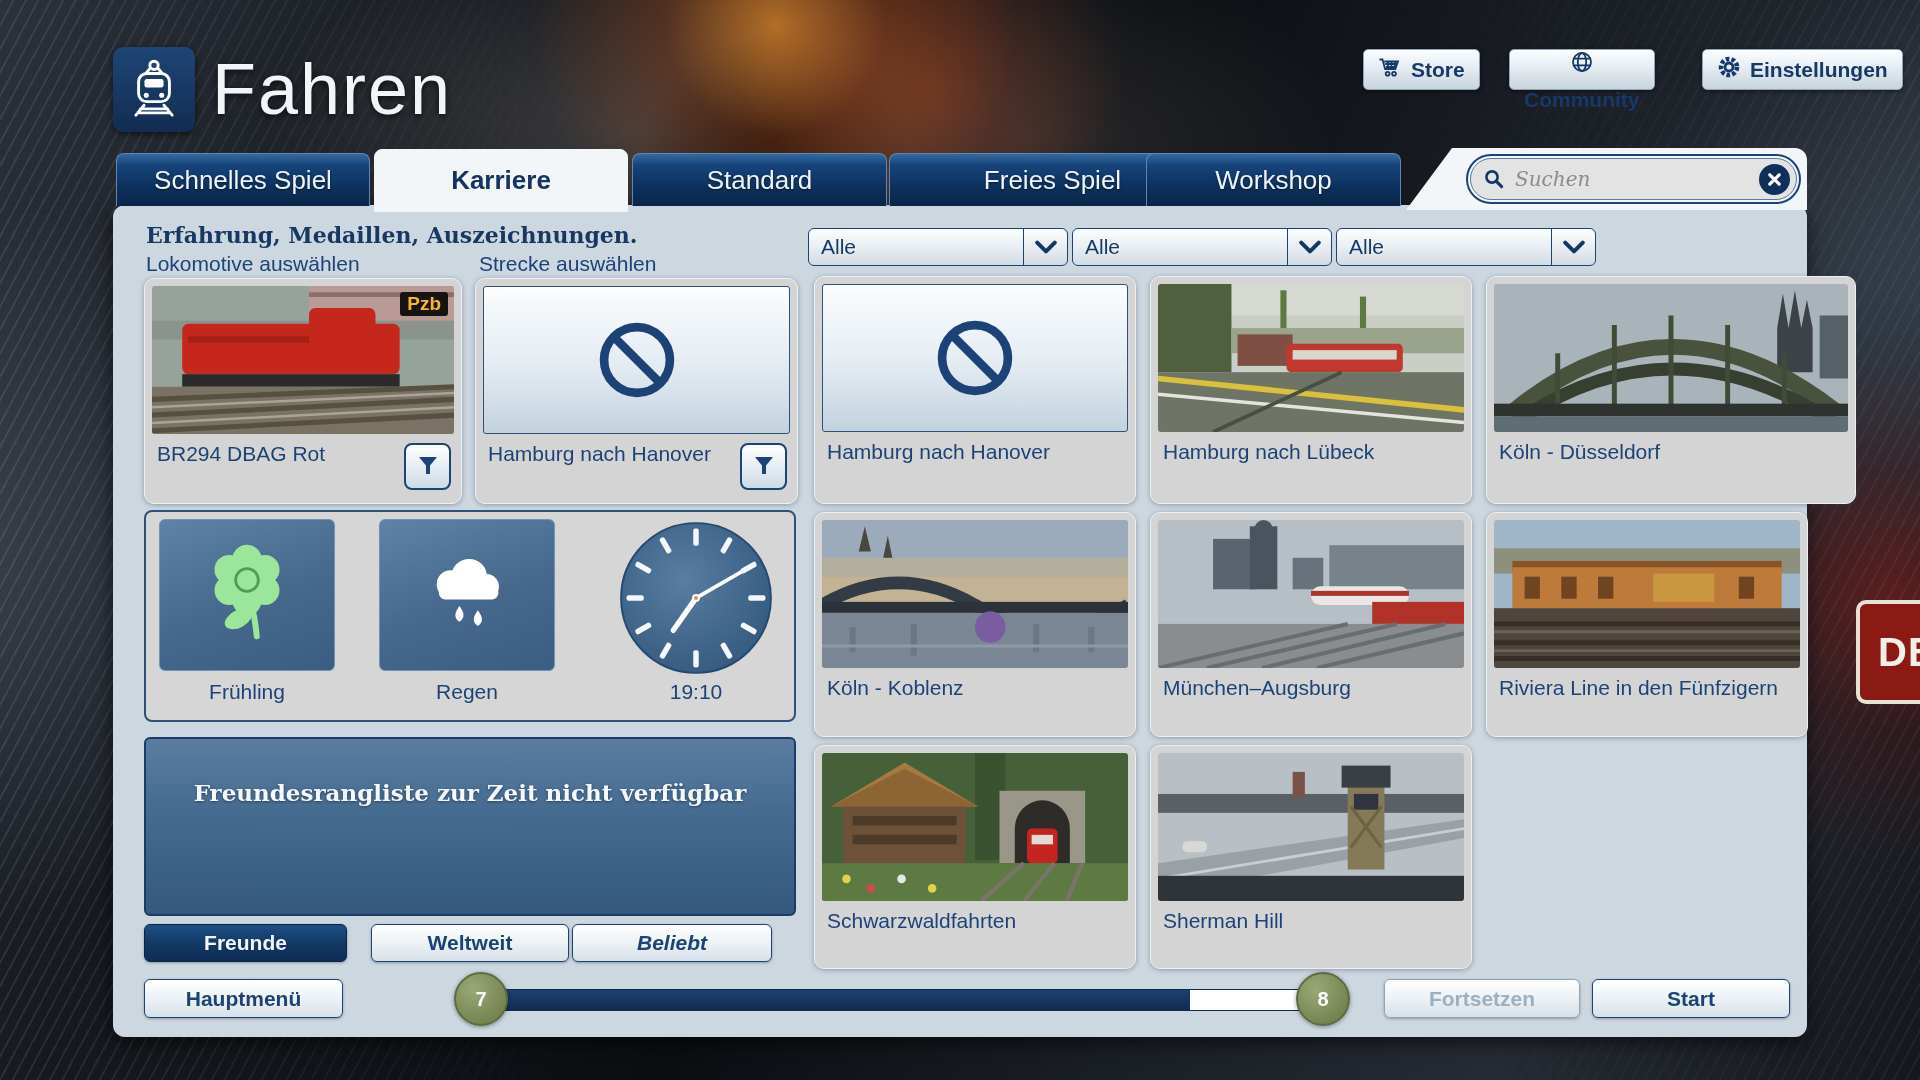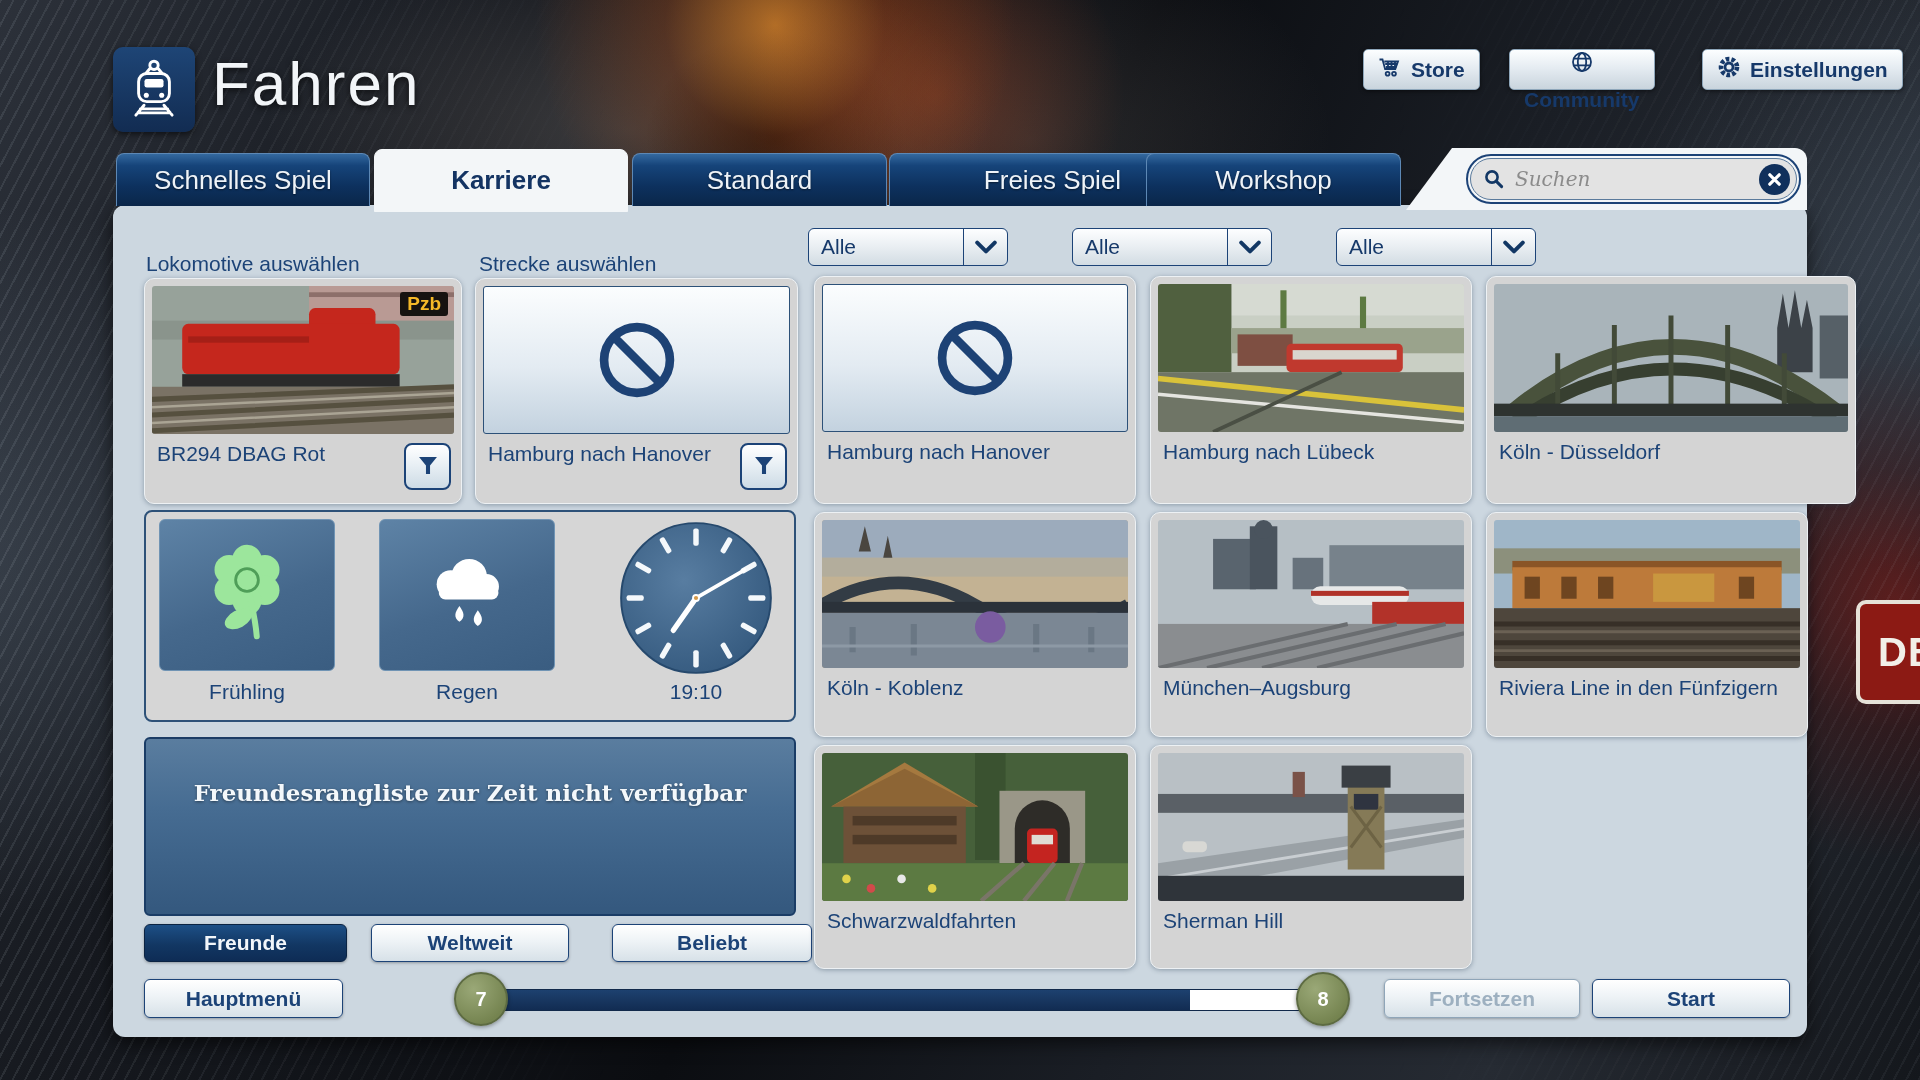--- a/index.html
+++ b/index.html
@@ -19,21 +19,21 @@
   #bg-streaks{position:absolute;inset:0;
     background:repeating-linear-gradient(118deg, rgba(212,222,232,.11) 0 2px, transparent 2px 11px);
     -webkit-mask-image:linear-gradient(90deg,rgba(0,0,0,.95),transparent 32%,transparent 72%,rgba(0,0,0,.55));
     mask-image:linear-gradient(90deg,rgba(0,0,0,.95),transparent 32%,transparent 72%,rgba(0,0,0,.55));}
   #db-sign{position:absolute;left:1856px;top:600px;width:96px;height:96px;background:#8c1a14;
     border:4px solid #e6e2d8;border-radius:10px;display:flex;align-items:center;justify-content:center;
     color:#f2efe8;font-weight:bold;font-size:40px;letter-spacing:1px;}
   
   #logo{position:absolute;left:113px;top:47px;width:82px;height:85px;background:linear-gradient(180deg,#1e4576,#122c52);
     border-radius:10px;display:flex;align-items:center;justify-content:center;box-shadow:0 2px 6px rgba(0,0,0,.6);}
-  #app-title{position:absolute;left:212px;top:48px;color:#f2f5f8;font-size:62px;font-weight:400;
+  #app-title{position:absolute;left:212px;top:48px;color:#f2f5f8;font-size:72px;font-weight:400;
     letter-spacing:2px;text-shadow:0 2px 6px rgba(0,0,0,.7);}
   .hdr-btn{position:absolute;top:49px;height:39px;display:flex;align-items:center;gap:9px;padding:0 14px;
     background:linear-gradient(180deg,#fcfeff 0%,#e4ebf1 48%,#c9d4dd 100%);
     border:1px solid #8ea6ba;border-radius:5px;color:#16396a;font-size:21px;font-weight:600;
     box-shadow:0 1px 4px rgba(0,0,0,.55);cursor:pointer;font-family:"Liberation Sans",sans-serif;}
   
   .tab{position:absolute;top:153px;height:52px;display:flex;align-items:center;justify-content:center;
     background:linear-gradient(180deg,#34699f 0%,#16447a 22%,#0d315e 62%,#0a2649 100%);
     border:1px solid #5d88b5;border-bottom:none;border-radius:8px 8px 0 0;color:#eef3f8;
     font-size:26px;z-index:2;cursor:pointer;text-shadow:0 1px 2px rgba(0,0,0,.5);}
@@ -63,21 +63,21 @@
   .thumb svg{display:block;width:100%;height:100%;}
   .thumb.blocked{background:linear-gradient(180deg,#fbfdfe 0%,#e3ebf2 55%,#c3d2df 100%);
     border:1px solid #2d5178;display:flex;align-items:center;justify-content:center;box-sizing:border-box;}
   .card-label{position:absolute;left:12px;top:163px;font-size:21px;color:#1c4377;}
   .badge{position:absolute;right:6px;top:6px;background:#171310;color:#f5b928;font-weight:bold;
     font-size:19px;padding:1px 7px;border-radius:3px;}
   .filter-btn{position:absolute;right:10px;top:164px;width:43px;height:43px;border-radius:8px;
     background:linear-gradient(180deg,#ffffff 0%,#e9f0f5 45%,#cddbe5 100%);
     border:2px solid #1c4377;display:flex;align-items:center;justify-content:center;cursor:pointer;}
   
-  .dropdown{position:absolute;top:228px;width:200px;height:38px;border:1px solid #1c4377;border-radius:6px;
+  .dropdown{position:absolute;top:228px;width:260px;height:38px;border:1px solid #1c4377;border-radius:6px;
     background:linear-gradient(180deg,#fdfeff 0%,#e9eef2 50%,#d2dce3 100%);display:flex;align-items:center;
     cursor:pointer;box-sizing:border-box;}
   .dd-value{flex:1;padding-left:12px;font-size:21px;color:#16396a;}
   .dd-sep{width:1px;height:100%;background:#1c4377;}
   .dd-chev{width:43px;display:flex;align-items:center;justify-content:center;}
   
   #conditions{position:absolute;left:144px;top:510px;width:652px;height:212px;background:#d6d6d6;
     border:2px solid #2d5178;border-radius:8px;box-sizing:border-box;}
   .tile{position:absolute;top:7px;width:176px;height:152px;border-radius:6px;
     background:linear-gradient(160deg,#5e83a6 0%,#45688c 55%,#3a5d81 100%);
@@ -193,20 +193,21 @@
       </svg>
     </span>
     <input type="text" value="" placeholder="Suchen" style="">
     <span id="search-clear">
       <svg width="15" height="15" viewBox="0 0 16 16" stroke="#fff" stroke-width="3.4" stroke-linecap="round">
         <path d="M3 3 L13 13 M13 3 L3 13"></path>
       </svg>
     </span>
   </div>
 
+  <div id="heading" class="z3">Erfahrung, Medaillen, Auszeichnungen.</div>
   <div class="sel-label z3" style="left:146px;">Lokomotive auswählen</div>
   <div class="sel-label z3" style="left:479px;">Strecke auswählen</div>
 
   <div class="dropdown z3" style="left:808px;">
     <span class="dd-value">Alle</span>
     <span class="dd-sep"></span>
     <span class="dd-chev">
       <svg width="22" height="14" viewBox="0 0 20 12">
           <path d="M2 2l8 8 8-8" fill="none" stroke="#123764" stroke-width="3.6" stroke-linecap="round" stroke-linejoin="round"></path>
         </svg>
@@ -348,21 +349,21 @@
 
   <div id="lb-box" class="z3">
     <div id="lb-msg">Freundesrangliste zur Zeit nicht verfügbar</div>
   </div>
   <div class="btn dark z3" style="left:144px;top:924px;width:203px;">
       <span>Freunde</span>
     </div>
   <div class="btn z3" style="left:371px;top:924px;width:198px;">
       <span>Weltweit</span>
     </div>
-  <div class="btn z3" style="left:612px;top:924px;width:200px;">
+  <div class="btn z3" style="left:572px;top:924px;width:200px;font-style:italic;">
       <span>Beliebt</span>
     </div>
 
   <div class="card z3" style="left:814px;top:276px;width:320px;height:226px;">
     <div class="thumb blocked">
       <span>
         <svg width="104" height="104" viewBox="0 0 120 120" fill="none" stroke="#1d4275" stroke-width="10">
           <circle cx="60" cy="60" r="38"></circle>
             <path d="M34 34 L86 86"></path>
         </svg>

